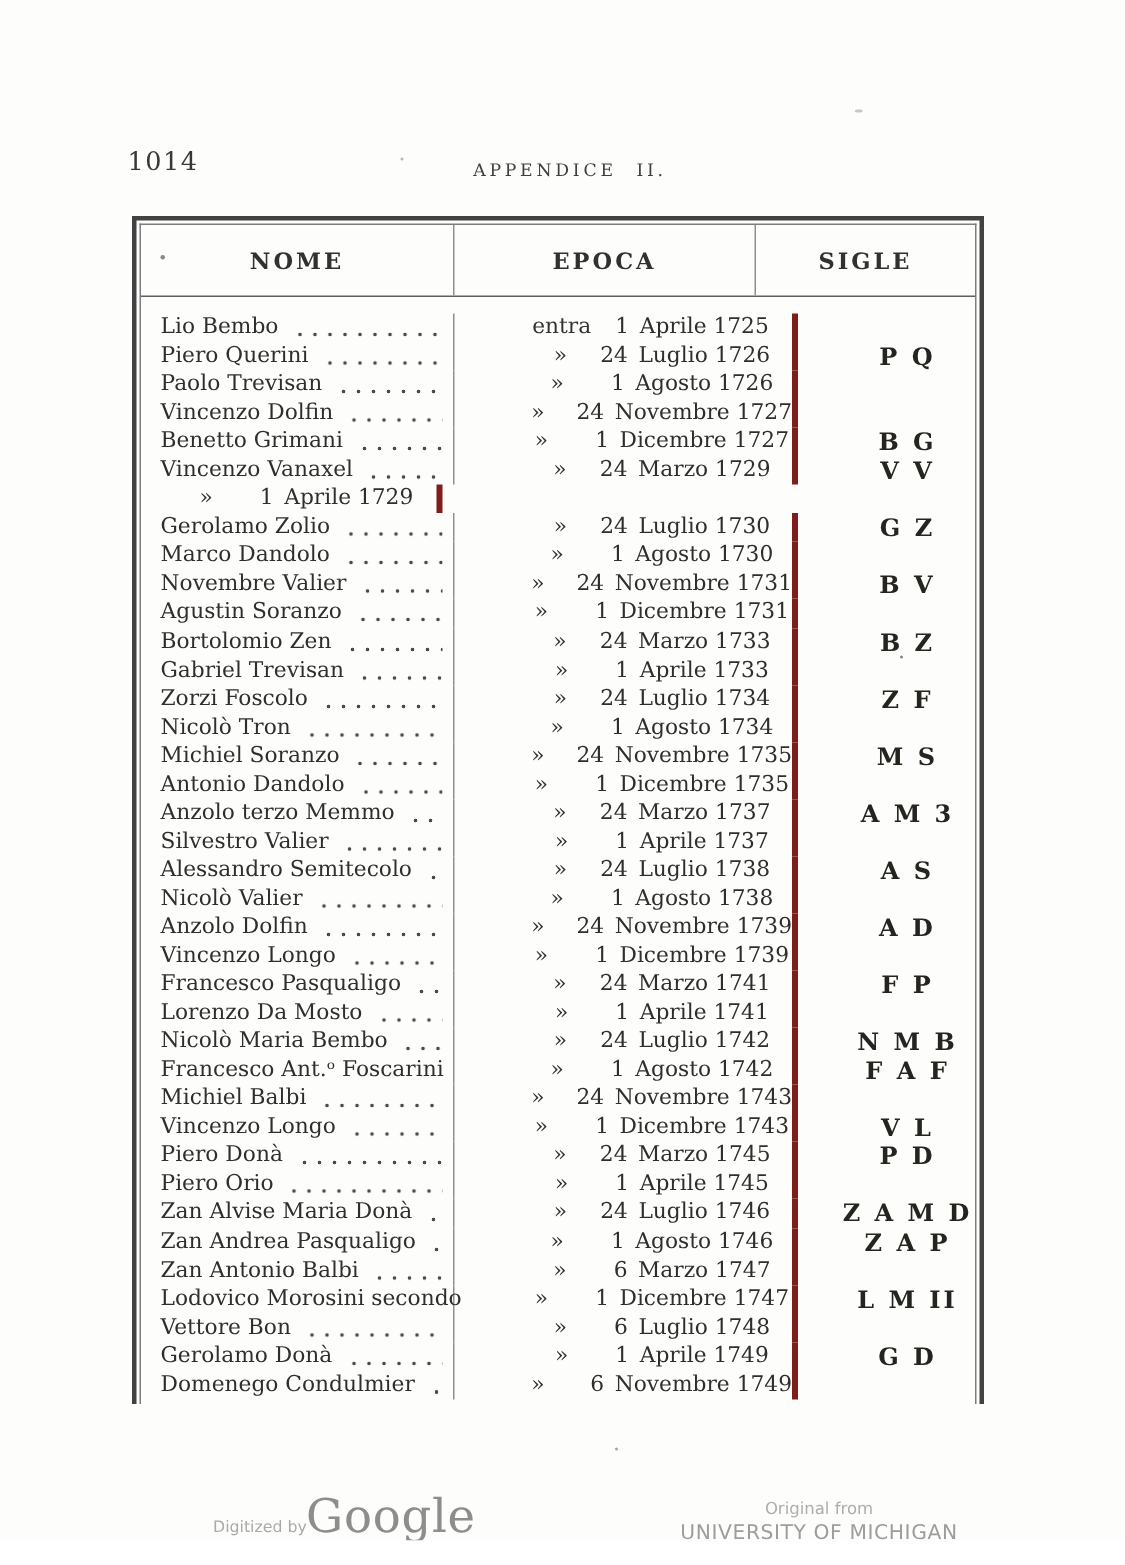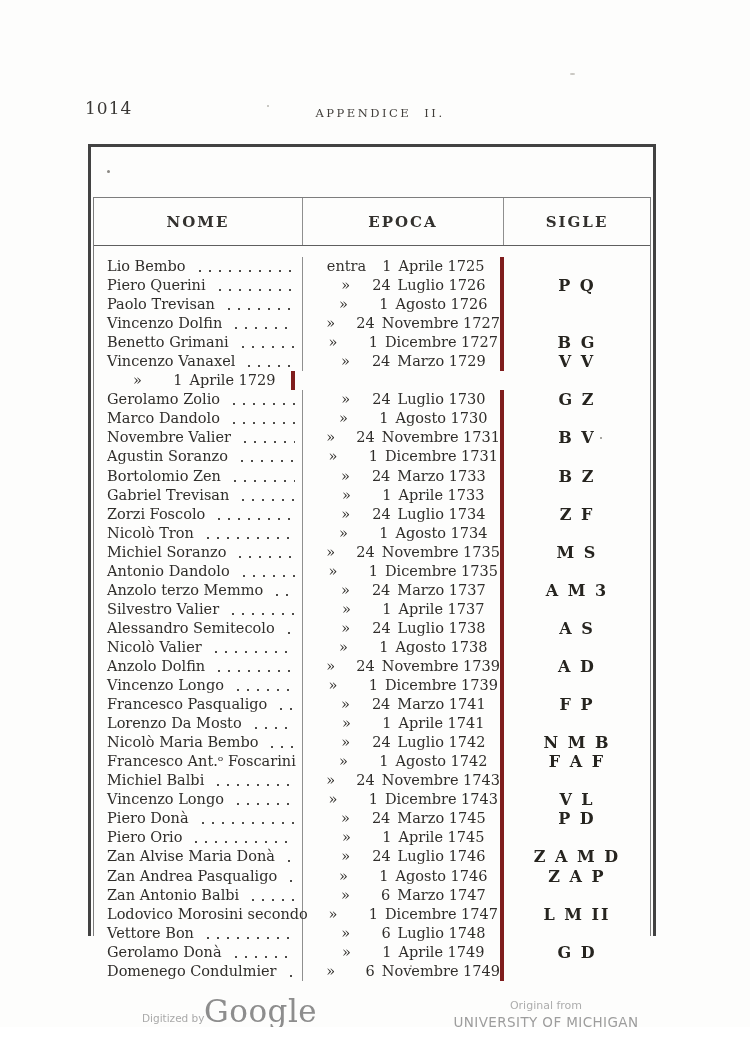--- a/index.html
+++ b/index.html
@@ -8,31 +8,31 @@
 
   
   #page-number{position:absolute;left:85px;top:98px;font-size:17px;letter-spacing:1px;color:#3a3835;}
   #running-title{position:absolute;left:0;top:106px;width:760px;text-align:center;
                  font-size:11.5px;letter-spacing:2.5px;word-spacing:7px;color:#413e3a;}
 
   
   #table-outer{position:absolute;left:88px;top:144px;width:568px;height:792px;
                border:3px solid #424242;border-bottom:none;box-sizing:border-box;}
   #table-inner{position:absolute;left:2px;top:2px;right:2px;bottom:0;
-               border:1px solid #7d7d7d;border-bottom:none;margin-top:48px;}
+               border:1px solid #7d7d7d;border-bottom:none;}
 
   .hrow{display:flex;height:47px;border-bottom:1px solid #5f5f5f;}
   .hcell{display:flex;align-items:center;justify-content:center;box-sizing:border-box;
          font-size:15px;letter-spacing:2px;color:#33312e;font-weight:bold;}
   .c1{width:209px;border-right:1px solid #8f8f8f;}
   .c2{width:201px;border-right:1px solid #8f8f8f;}
   .c3{flex:1;text-align:center;}
 
   #tbody{padding-top:11px;}
-  .row{display:flex;height:19.05px;line-height:19.05px;font-size:14.5px;}
+  .row{display:flex;height:19.05px;line-height:19.05px;font-size:14.5px;gap:28px;}
   .cell-name{width:209px;box-sizing:border-box;border-right:1px solid #8f8f8f;
              display:flex;align-items:baseline;padding-left:13px;white-space:nowrap;}
   .name{color:#302e2b;}
   .leader{flex:1;align-self:stretch;margin:0 7px 0 9px;
           background-image:radial-gradient(circle,#4d4b48 1.1px,rgba(0,0,0,0) 1.4px);
           background-size:10px 10px;background-repeat:repeat-x;background-position:0 9px;}
   .cell-epoca{width:201px;box-sizing:border-box;border-right:4px solid #7f1d1d;
               display:flex;align-items:baseline;padding-left:5px;white-space:nowrap;justify-content:center;}
   .prefix{width:46px;text-align:center;color:#34322f;}
   .day{width:22px;text-align:right;color:#302e2b;}

